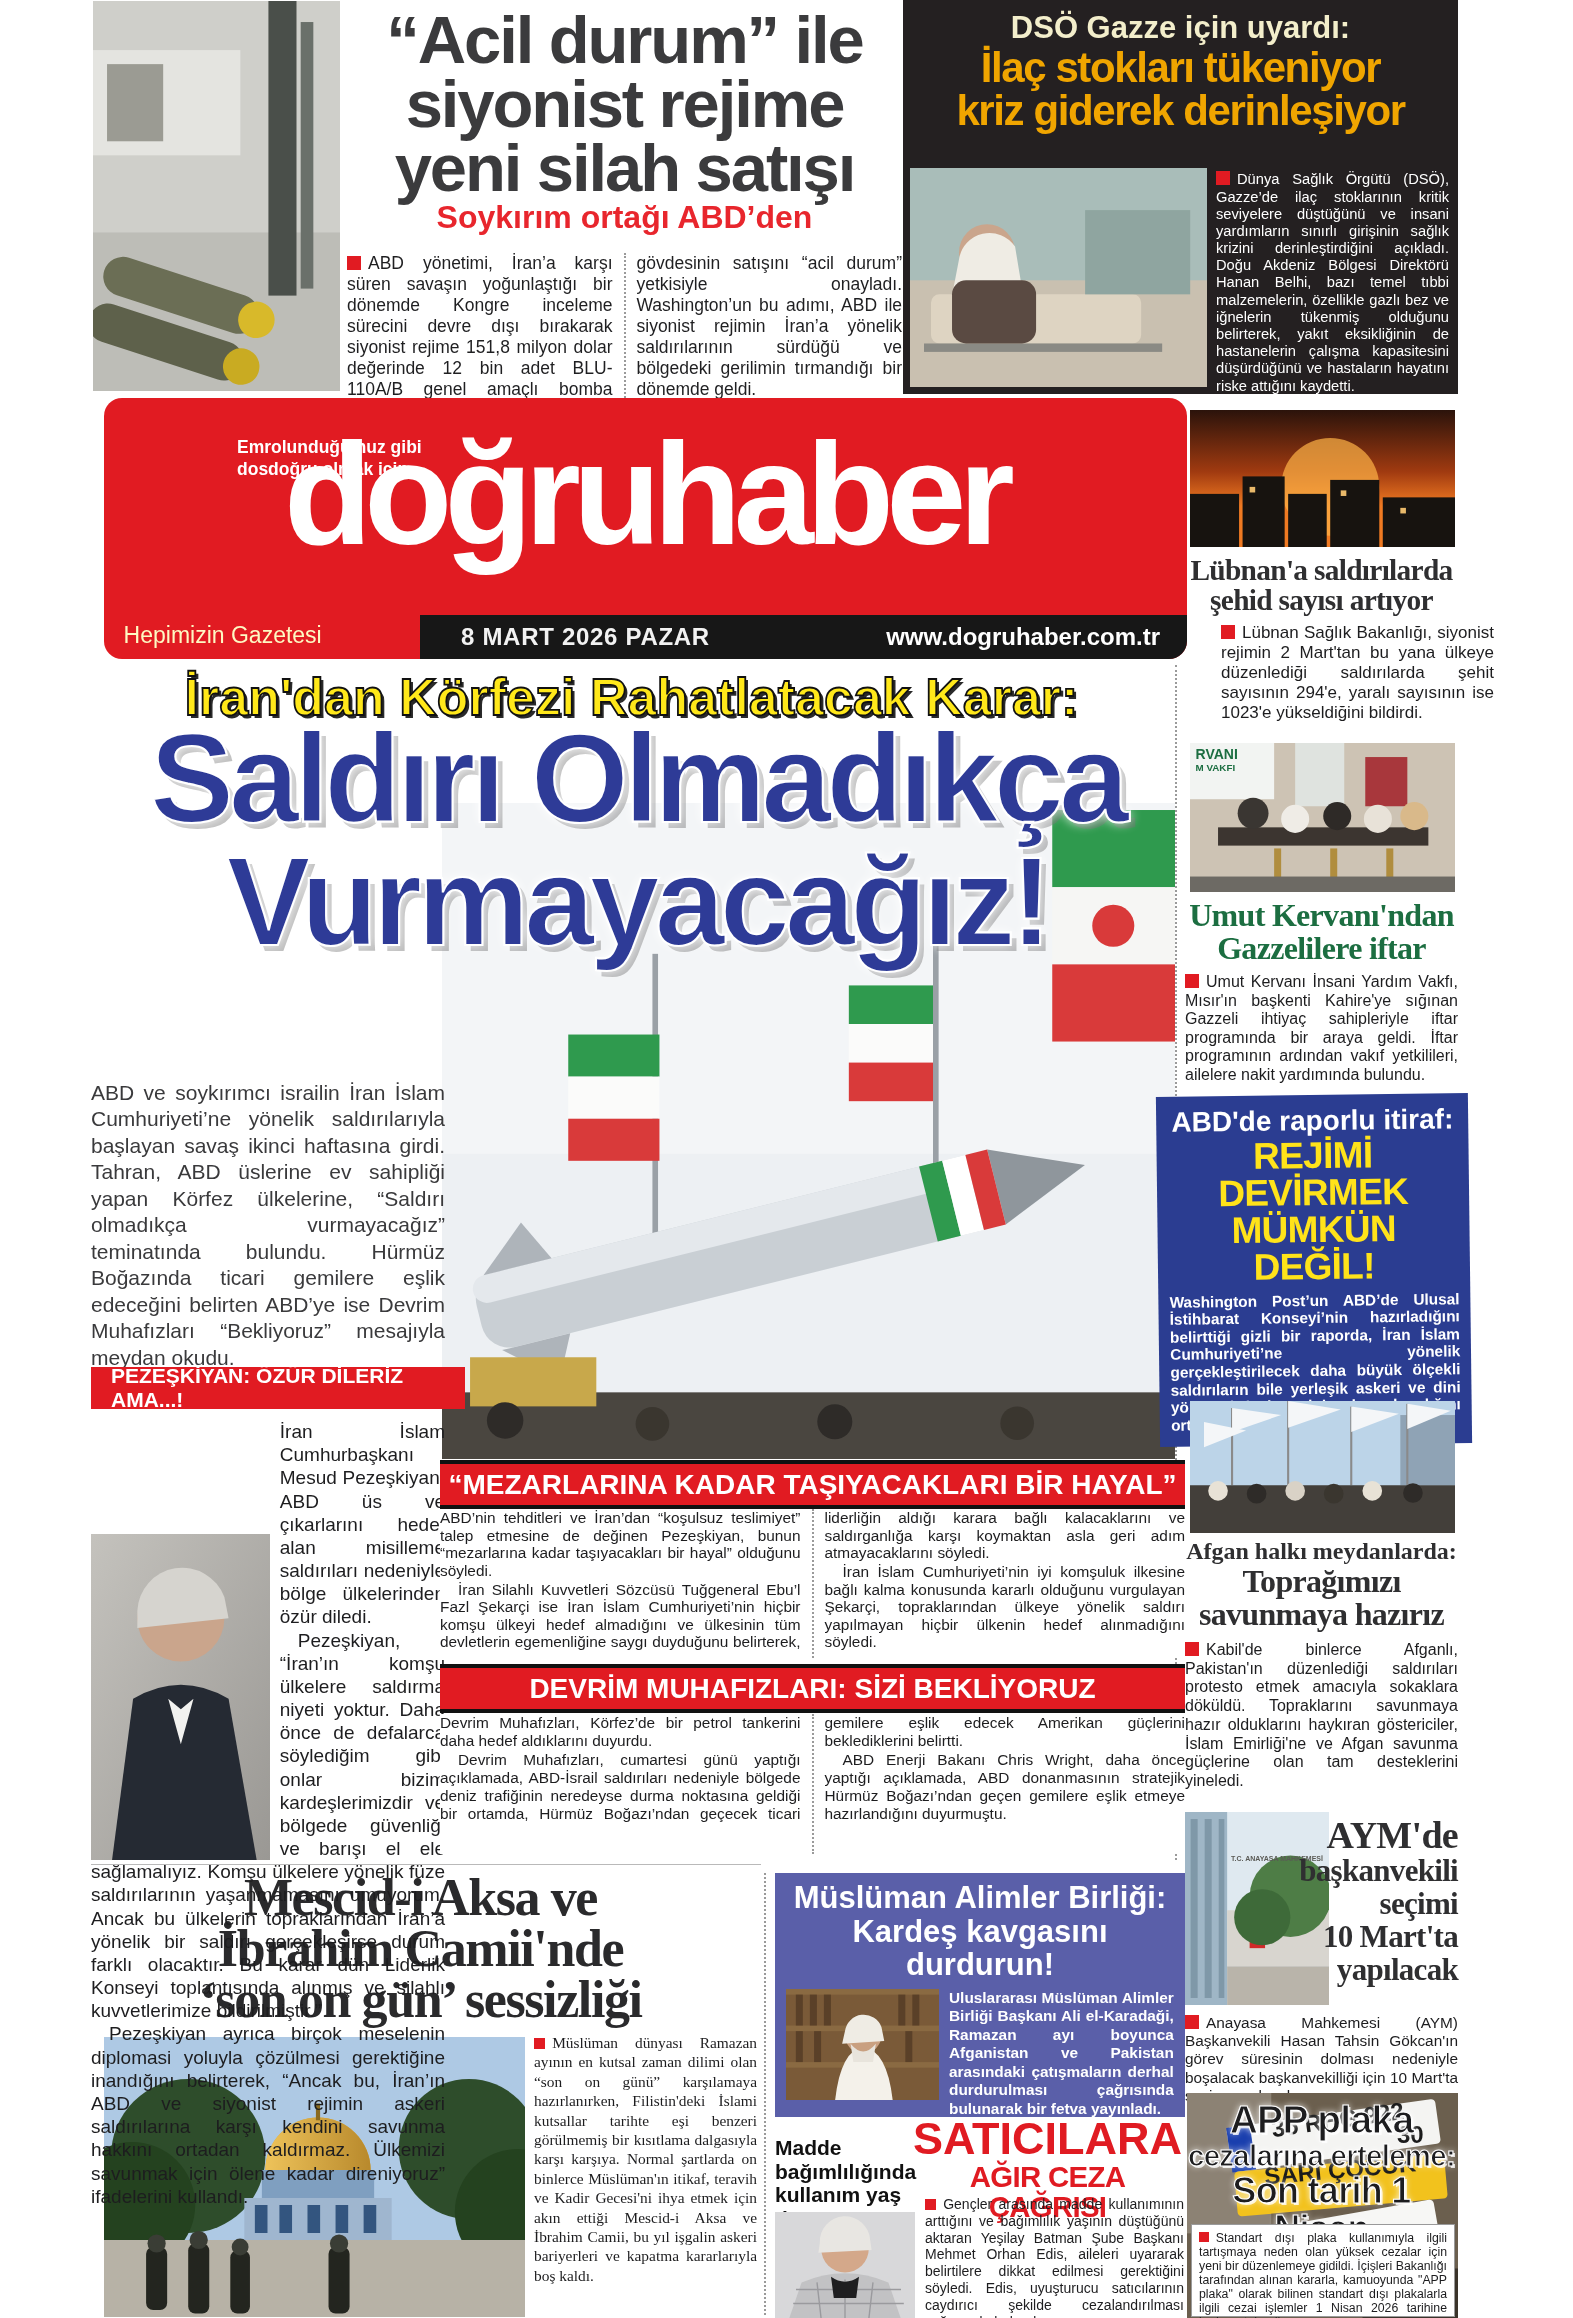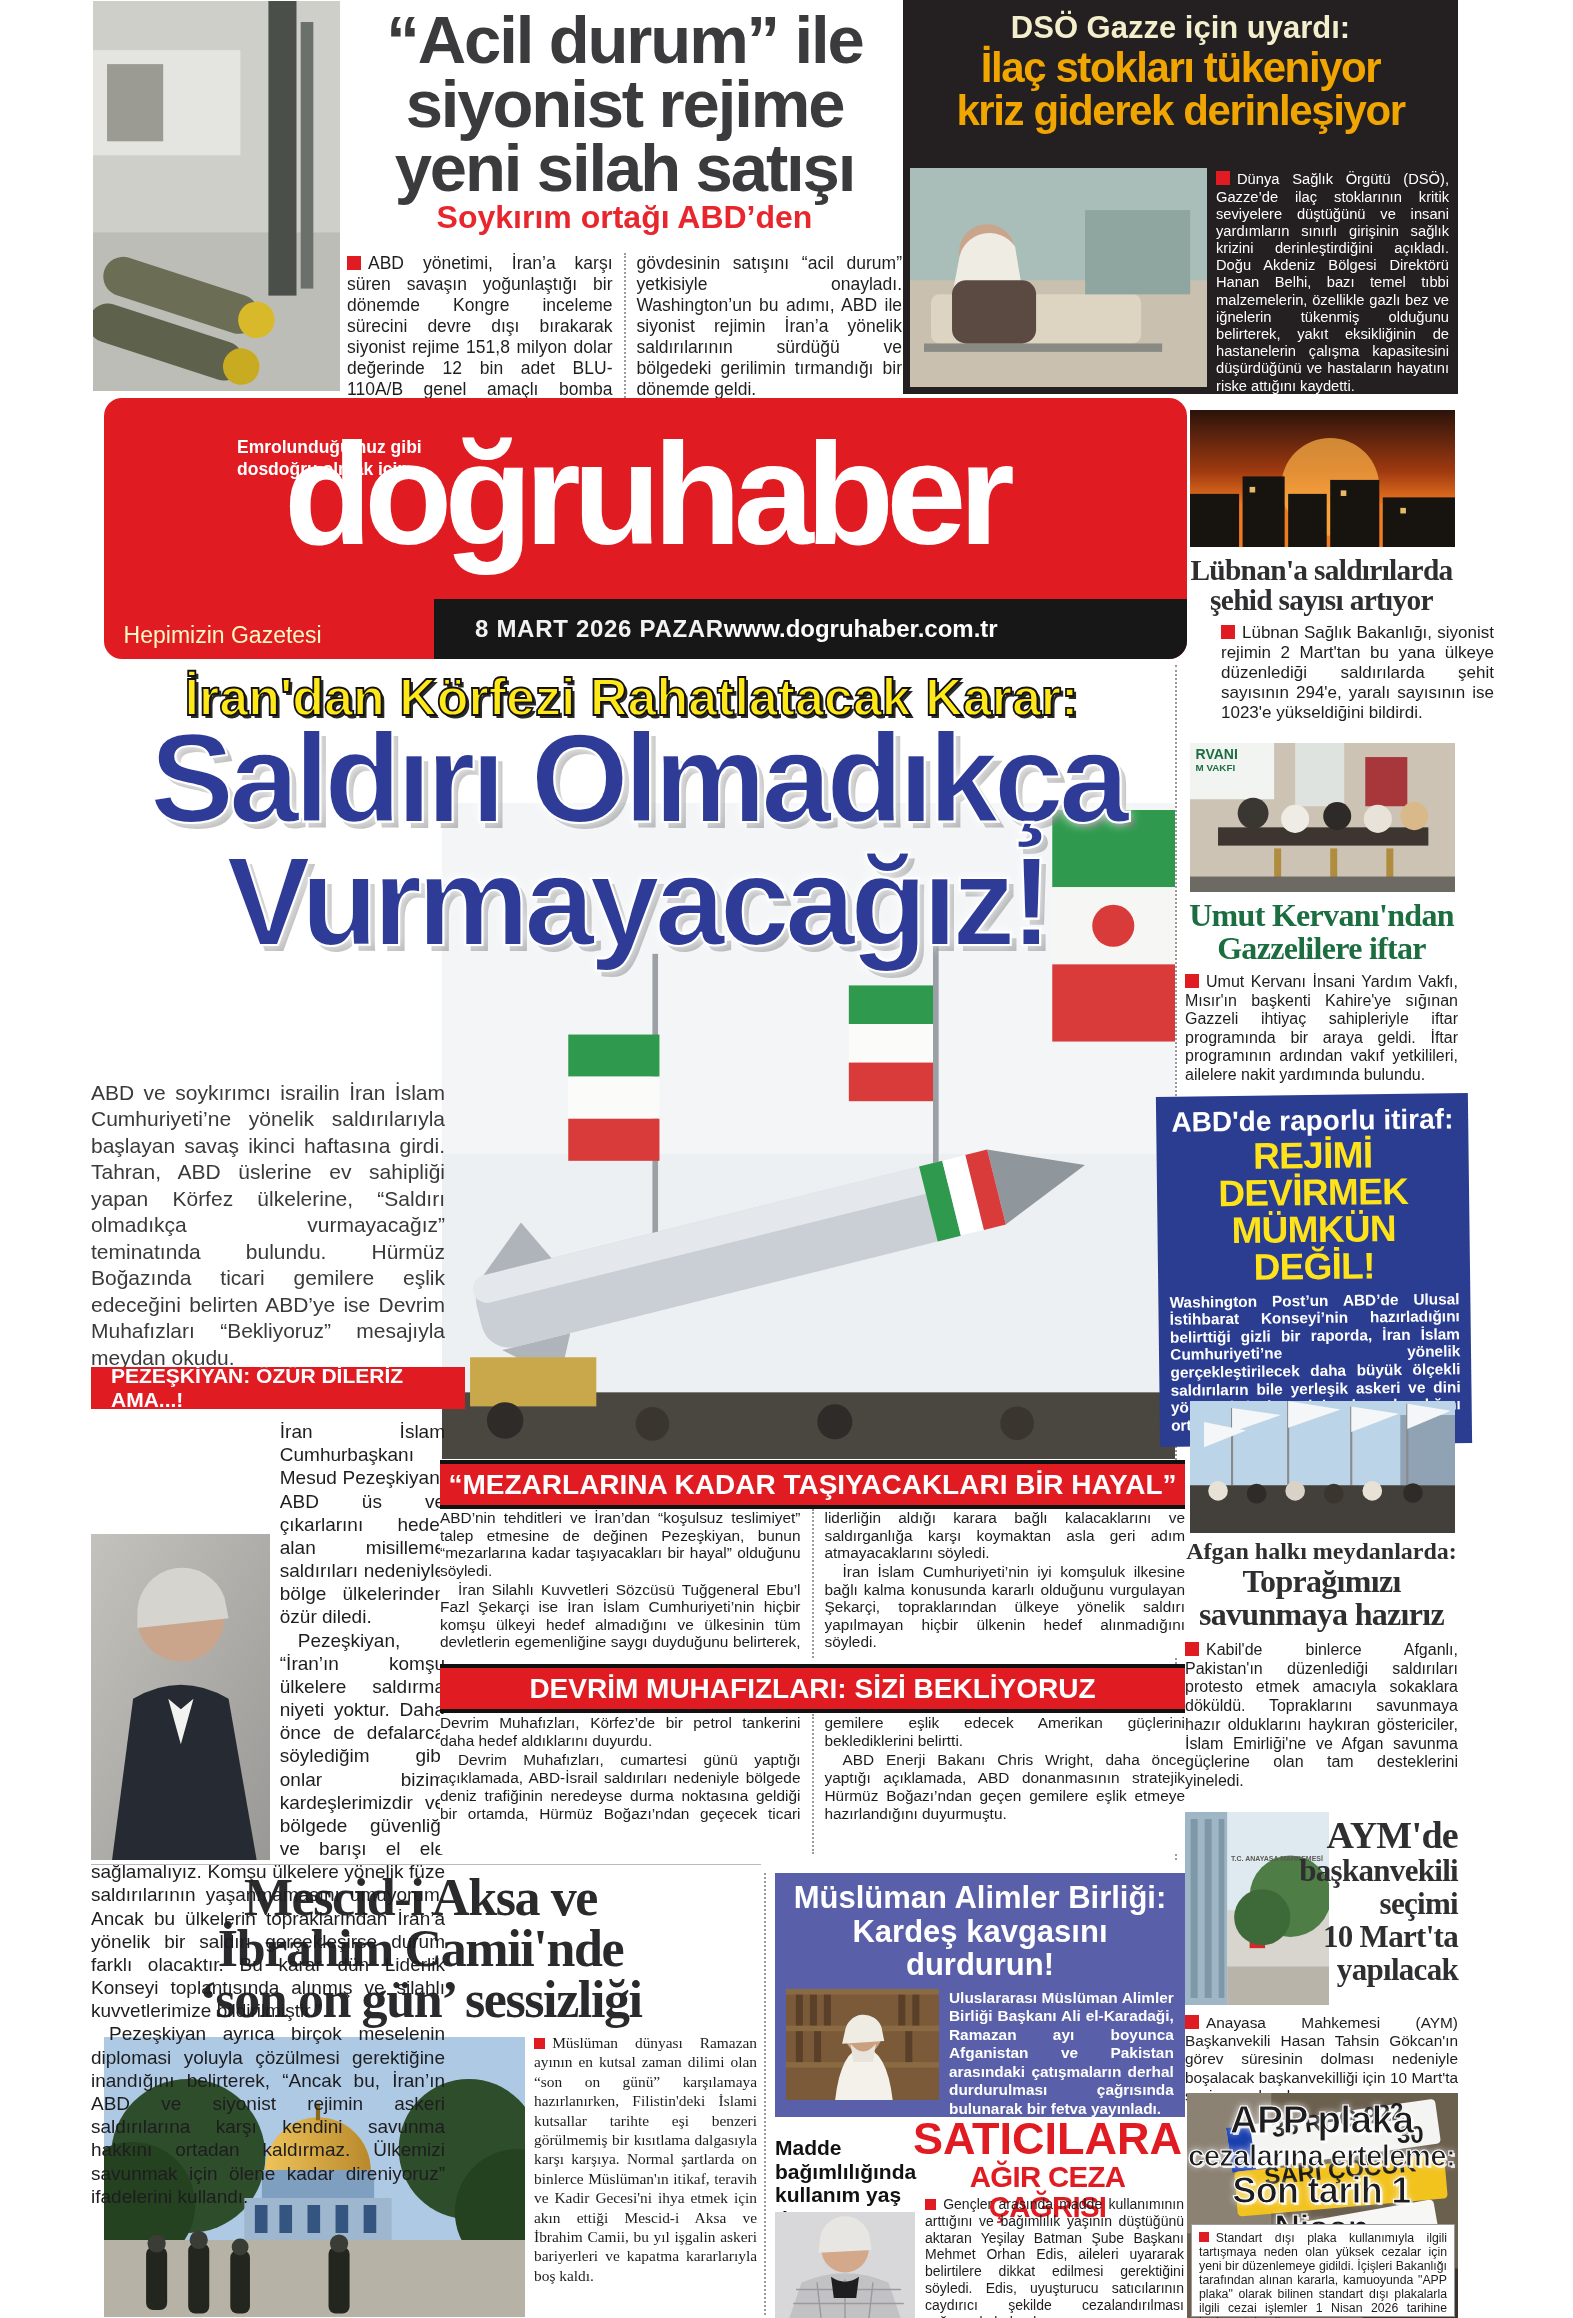--- a/index.html
+++ b/index.html
@@ -85,21 +85,21 @@
     </div>
   </div>
 
   <div class="abs" style="left:104px;top:398px;width:1083px;height:261px;background:var(--red,#e11b22);border-radius:18px;">
     <div class="abs" style="left:133px;top:39px;font-size:17.5px;font-weight:700;color:#fff;line-height:1.25;">
       <div>Emrolunduğumuz gibi</div>
       <div>dosdoğru olmak için</div>
     </div>
     <div class="abs center" style="left:0;right:0;top:25px;font-size:144px;font-weight:800;color:#fff;letter-spacing:-7.7px;line-height:1;">doğruhaber</div>
     <div class="abs" style="left:19.6px;bottom:9.8px;font-size:23px;font-weight:400;color:#fef9c3;">Hepimizin Gazetesi</div>
-    <div class="abs" style="left:330px;right:0;bottom:0;height:60px;background:#171717;border-radius:0 0 18px 0;display:flex;align-items:center;padding:0 27px 0 41px;">
+    <div class="abs" style="left:316px;right:0;bottom:0;height:44px;background:#171717;border-radius:0 0 18px 0;display:flex;align-items:center;justify-content:space-between;padding:0 27px 0 41px;">
       <div style="font-size:24px;font-weight:700;color:#f2f2f2;letter-spacing:0.7px;">8 MART 2026 PAZAR</div>
       <div style="font-size:24px;font-weight:700;color:#fff;">www.dogruhaber.com.tr</div>
     </div>
   </div>
 
   <div class="abs ph" style="left:442px;top:803px;width:733px;height:656px;background:#eef1f4;">
     <svg viewBox="0 0 1045 935" preserveAspectRatio="none">
       <rect width="1045" height="935" fill="#edf0f3"></rect>
       <rect y="0" width="1045" height="500" fill="#f3f5f7"></rect>
       <g>

